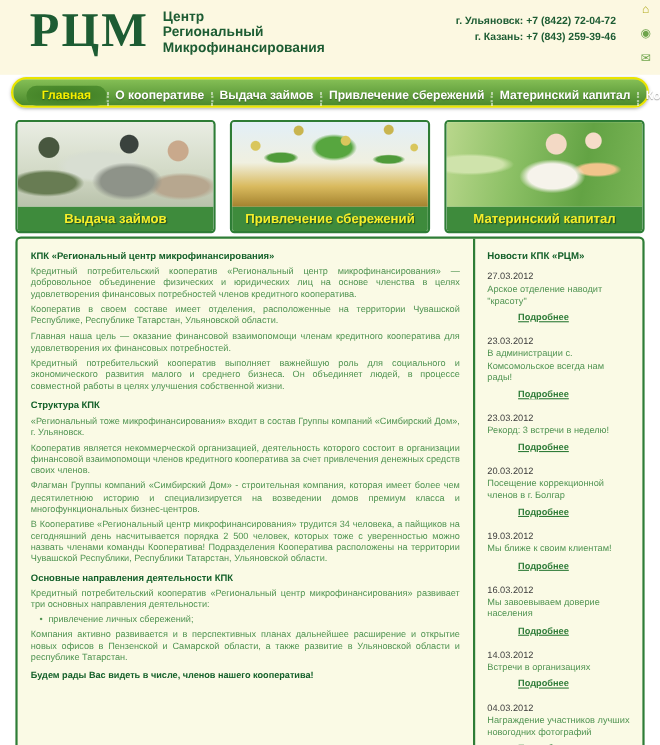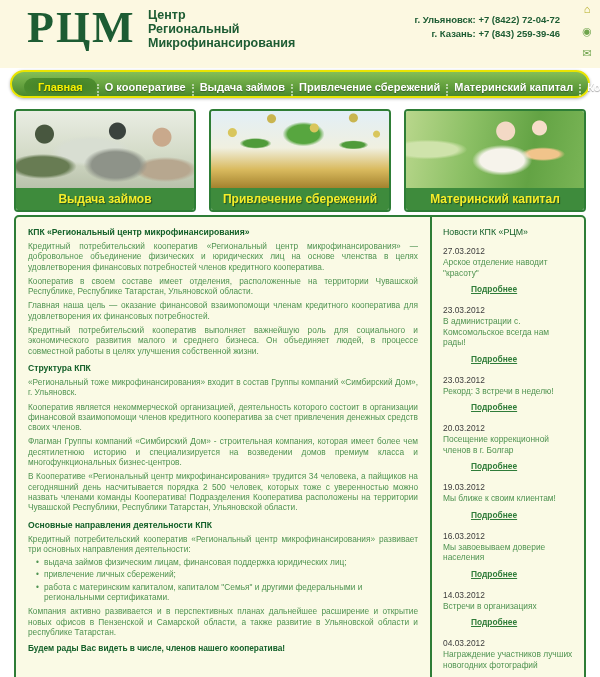--- a/index.html
+++ b/index.html
@@ -92,21 +92,21 @@
   .main-col p { color:#4f9351; font-size:8.3px; line-height:10.3px; text-align:justify; margin-top:4px; }
   .main-col ul { margin:3px 0 0 6px; list-style:none; }
   .main-col li {
     color:#4f9351; font-size:8.3px; line-height:10.3px; padding-left:10px;
     position:relative; margin-top:2px;
   }
   .main-col li::before { content:"•"; position:absolute; left:2px; color:#4f9351; }
   .closing { font-weight:bold; color:#14602a !important; text-align:right; margin-top:6px !important; }
   
   .news-col { width:152px; padding:10px 11px; }
-  .news-title { color:#14602a; font-weight:normal; font-size:8.8px; }
+  .news-title { color:#14602a; font-weight:bold; font-size:8.8px; }
   .news-item { margin-top:9px; }
   .news-date { color:#3c3c3c; font-weight:normal; font-size:8.4px; line-height:10px; }
   .news-text { color:#4f9351; font-size:8.4px; line-height:10.5px; margin-top:1px; }
   .news-more {
     color:#2f7c39; font-weight:bold; font-size:8.4px; text-decoration:underline;
     cursor:pointer; display:inline-block; margin-top:1px;padding-left:28px;
   }
 </style>
 </head>
 <body>
@@ -166,23 +166,21 @@
     <p>Главная наша цель — оказание финансовой взаимопомощи членам кредитного кооператива для удовлетворения их финансовых потребностей.</p>
     <p>Кредитный потребительский кооператив выполняет важнейшую роль для социального и экономического развития малого и среднего бизнеса. Он объединяет людей, в процессе совместной работы в целях улучшения собственной жизни.</p>
     <h3>Структура КПК</h3>
     <p>«Региональный тоже микрофинансирования» входит в состав Группы компаний «Симбирский Дом», г. Ульяновск.</p>
     <p>Кооператив является некоммерческой организацией, деятельность которого состоит в организации финансовой взаимопомощи членов кредитного кооператива за счет привлечения денежных средств своих членов.</p>
     <p>Флагман Группы компаний «Симбирский Дом» - строительная компания, которая имеет более чем десятилетнюю историю и специализируется на возведении домов премиум класса и многофункциональных бизнес-центров.</p>
     <p>В Кооперативе «Региональный центр микрофинансирования» трудится 34 человека, а пайщиков на сегодняшний день насчитывается порядка 2 500 человек, которых тоже с уверенностью можно назвать членами команды Кооператива! Подразделения Кооператива расположены на территории Чувашской Республики, Республики Татарстан, Ульяновской области.</p>
     <h3>Основные направления деятельности КПК</h3>
     <p>Кредитный потребительский кооператив «Региональный центр микрофинансирования» развивает три основных направления деятельности:</p>
     <ul>
-      <li>выдача займов физическим лицам, финансовая поддержка юридических лиц;</li>
       <li>привлечение личных сбережений;</li>
-      <li>работа с материнским капиталом, капиталом "Семья" и другими федеральными и региональными сертификатами.</li>
     </ul>
     <p>Компания активно развивается и в перспективных планах дальнейшее расширение и открытие новых офисов в Пензенской и Самарской области, а также развитие в Ульяновской области и республике Татарстан.</p>
     <p class="closing">Будем рады Вас видеть в числе, членов нашего кооператива!</p>
   </div>
 
   <div class="news-col">
     <div class="news-title">Новости КПК «РЦМ»</div>
 
     <div class="news-item">
       <div class="news-date">27.03.2012</div>

